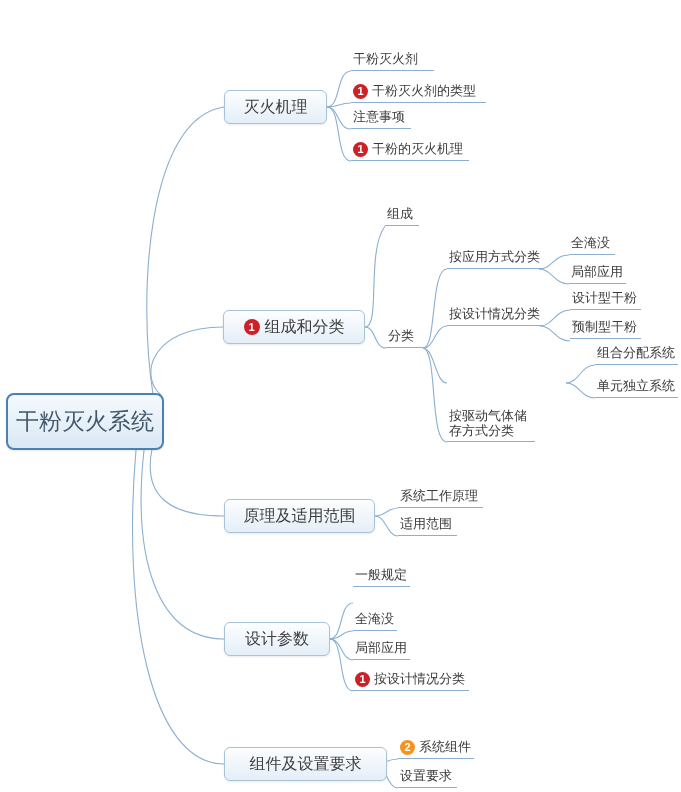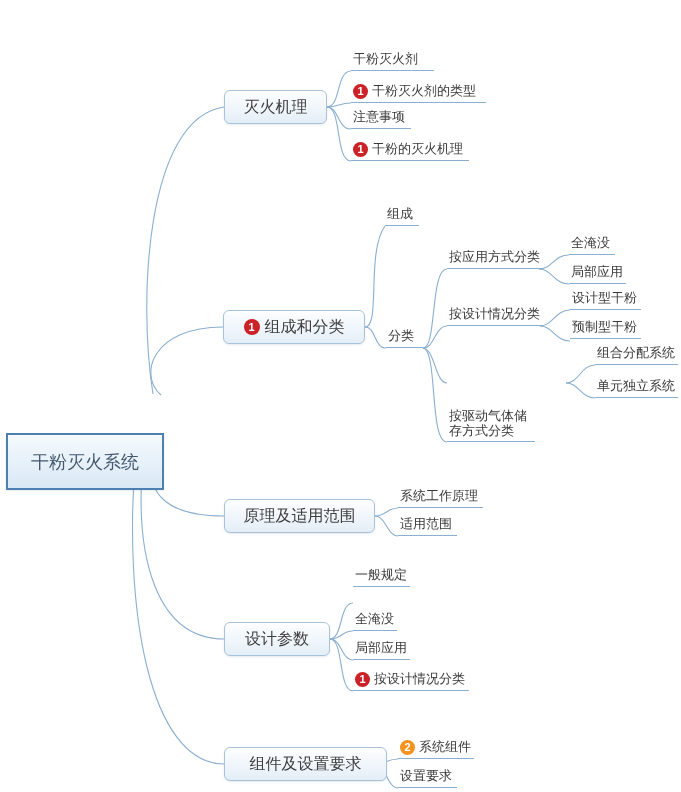--- a/index.html
+++ b/index.html
@@ -14,23 +14,23 @@
 
   .topic{
     position:absolute;display:flex;align-items:center;justify-content:center;gap:5px;
     border:1px solid #a8c2da;border-radius:6px;
     background:linear-gradient(#fdfeff,#e4eef7);
     font-size:16px;color:#3e3e3e;white-space:nowrap;
     box-shadow:0 1px 2px rgba(90,120,150,0.15);
     box-sizing:border-box;
   }
   .topic.root{
-    border:2px solid #4d80b0;border-radius:0;
+    border:2px solid #4d80b0;border-radius:8px;
     background:linear-gradient(#f5fafd,#d9e8f5);
-    font-size:18px;color:#44586c;margin-top:40px;
+    font-size:23px;color:#44586c;
   }
   .leaf{
     position:absolute;font-size:13px;line-height:16px;color:#3a3a3a;
     padding:0 3px 3px 2px;border-bottom:1px solid #8bafd1;
     white-space:nowrap;box-sizing:border-box;
   }
   .leaf.wrap{white-space:normal;line-height:15px;}
   .badge-row{display:flex;align-items:center;gap:4px;}
   .badge{
     flex:0 0 auto;width:15px;height:15px;border-radius:50%;

